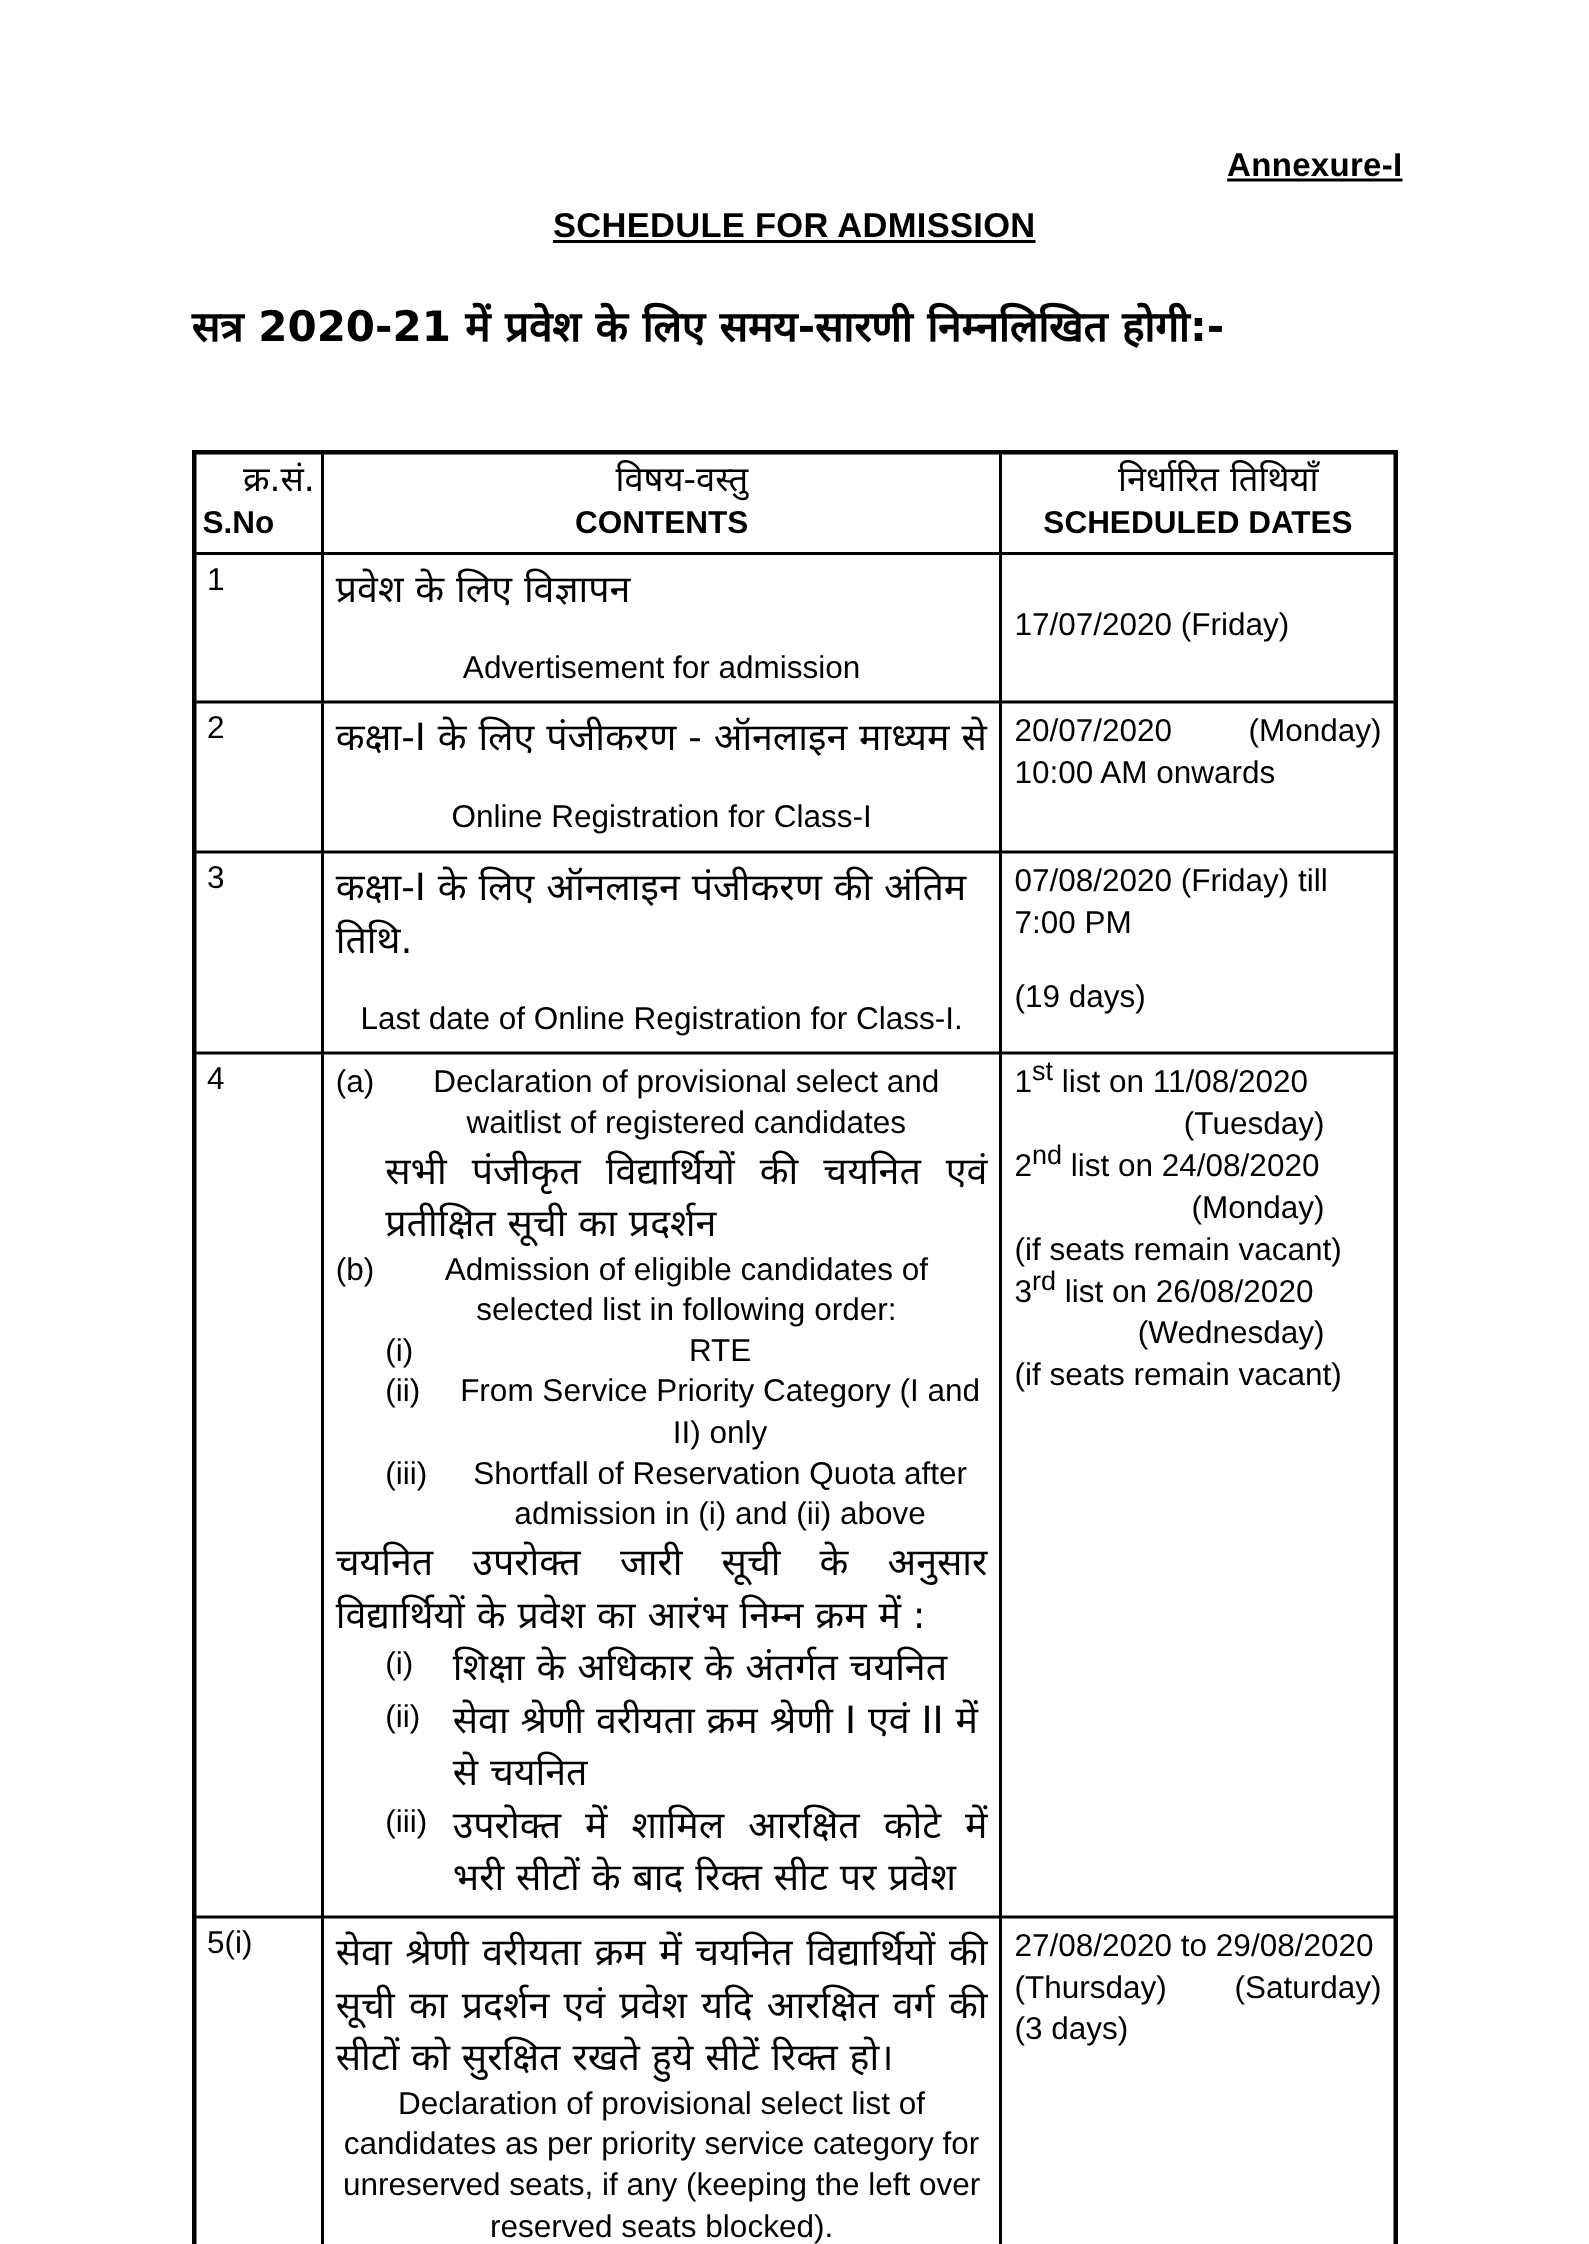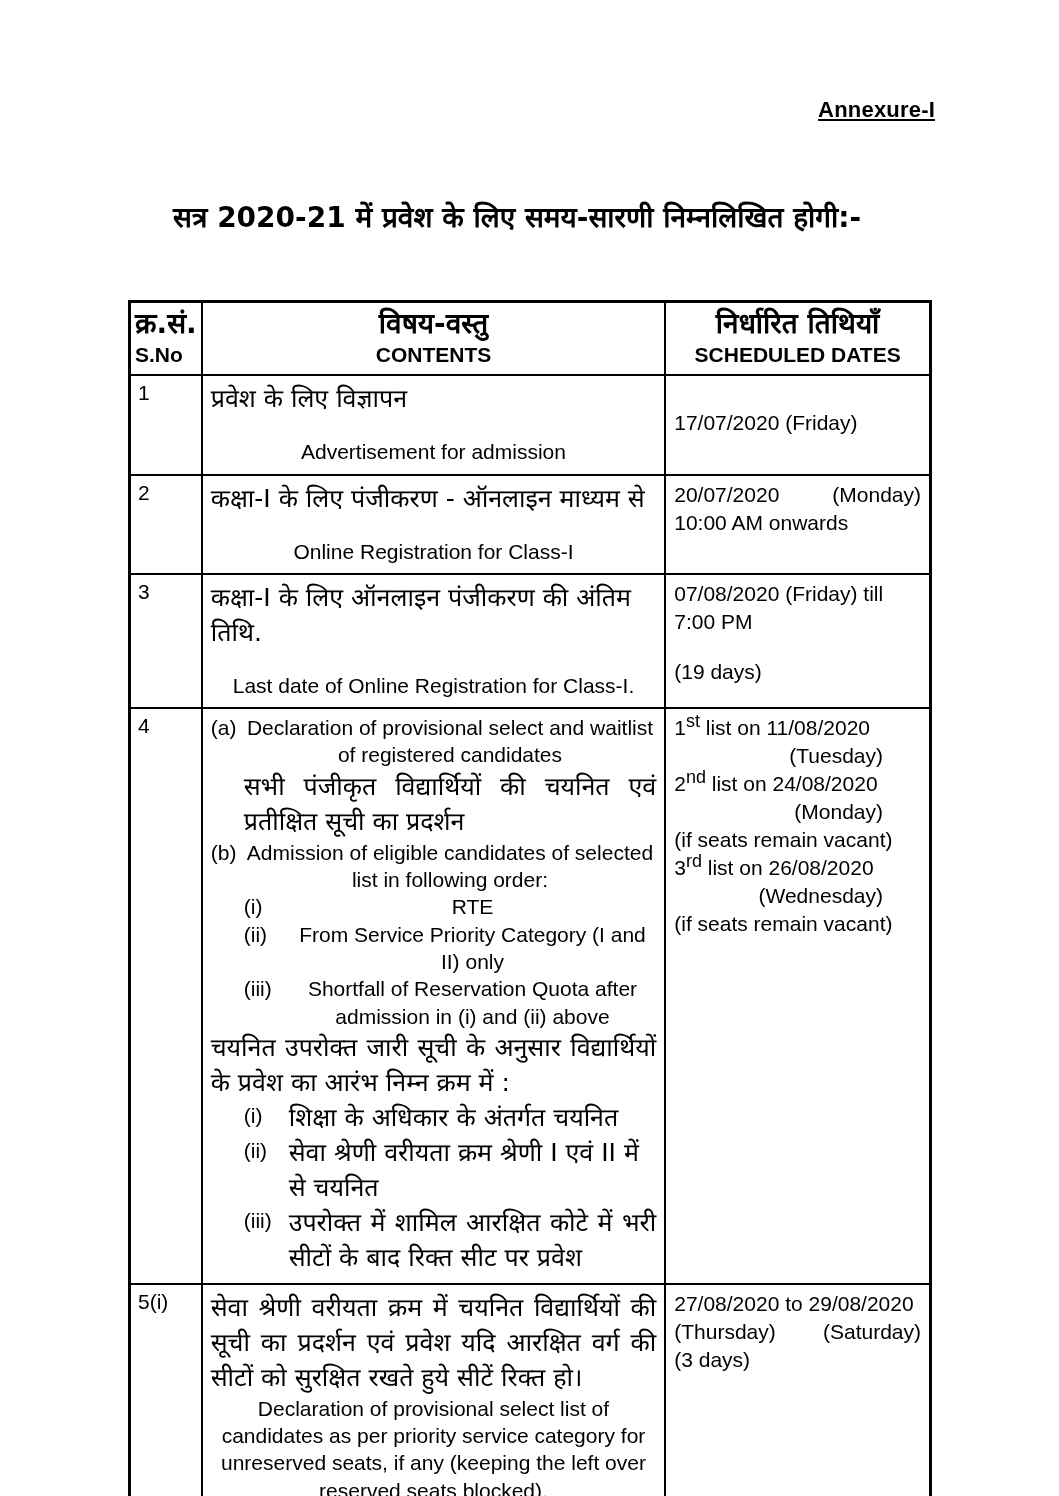--- a/index.html
+++ b/index.html
@@ -24,21 +24,21 @@
     font-size: 26px; font-weight: bold; text-decoration: underline;
     line-height: 1.2;
   }
   .title-en {
     font-size: 23px; font-weight: bold; text-decoration: underline;
     line-height: 1.25; margin-top: 2px; letter-spacing: 0.2px;
   }
   .intro-hi {
     position: absolute; top: 197px; left: 128px; width: 810px;
     font-family: "DejaVu Sans", sans-serif;
-    font-size: 28px; font-weight: bold; margin-left: 45px;
+    font-size: 28px; font-weight: bold;
   }
   .intro-en {
     position: absolute; top: 245px; left: 128px; width: 810px;
     font-family: "Liberation Serif", serif;
     font-size: 23px; font-weight: bold;
   }
 
   table.schedule-table {
     position: absolute; top: 300px; left: 128px;
     width: 804px; border-collapse: collapse;
@@ -49,21 +49,21 @@
     vertical-align: top;
   }
   .col-sno      { width: 64px; }
   .col-contents { width: 473px; }
   .col-dates    { width: 267px; }
 
   .schedule-table thead th { padding: 3px 4px 6px 4px; }
   .schedule-table thead th.col-sno { text-align: left; }
   .schedule-table thead th.col-contents,
   .schedule-table thead th.col-dates { text-align: center; }
-  .th-hi { font-family: "DejaVu Sans", sans-serif; font-size: 28px; font-weight: bold; line-height: 1.25; display: block; }
+  .th-hi { font-family: "DejaVu Sans", sans-serif; font-size: 23px; font-weight: normal; line-height: 1.25; display: block; margin-left: 27px; }
   .th-en { font-size: 21px; font-weight: bold; line-height: 1.3; display: block; }
 
   .schedule-table tbody td { padding: 5px 8px 8px 8px; }
   .schedule-table tbody td.col-sno { font-size: 21px; padding-left: 7px; }
   .schedule-table tbody td.col-dates { font-size: 21px; }
 
   
   .schedule-table tbody tr:nth-child(1) { height: 83px; }
   .schedule-table tbody tr:nth-child(2) { height: 80px; }
   .schedule-table tbody tr:nth-child(3) { height: 104px; }
@@ -92,20 +92,21 @@
   .date-line sup { font-size: 18px; line-height: 0; }
 </style>
 </head>
 <body>
 
 <div class="page">
 
   <div class="annexure">Annexure-I</div>
 
   <div class="title-block">
+    <div class="title-en">SCHEDULE FOR ADMISSION</div>
   </div>
 
   <div class="intro-hi">सत्र 2020-21 में  प्रवेश  के लिए समय-सारणी निम्नलिखित होगी:-</div>
 
   <table class="schedule-table">
     <thead>
       <tr>
         <th class="col-sno">
           <span class="th-hi">क्र.सं.</span>
           <span class="th-en">S.No</span>

